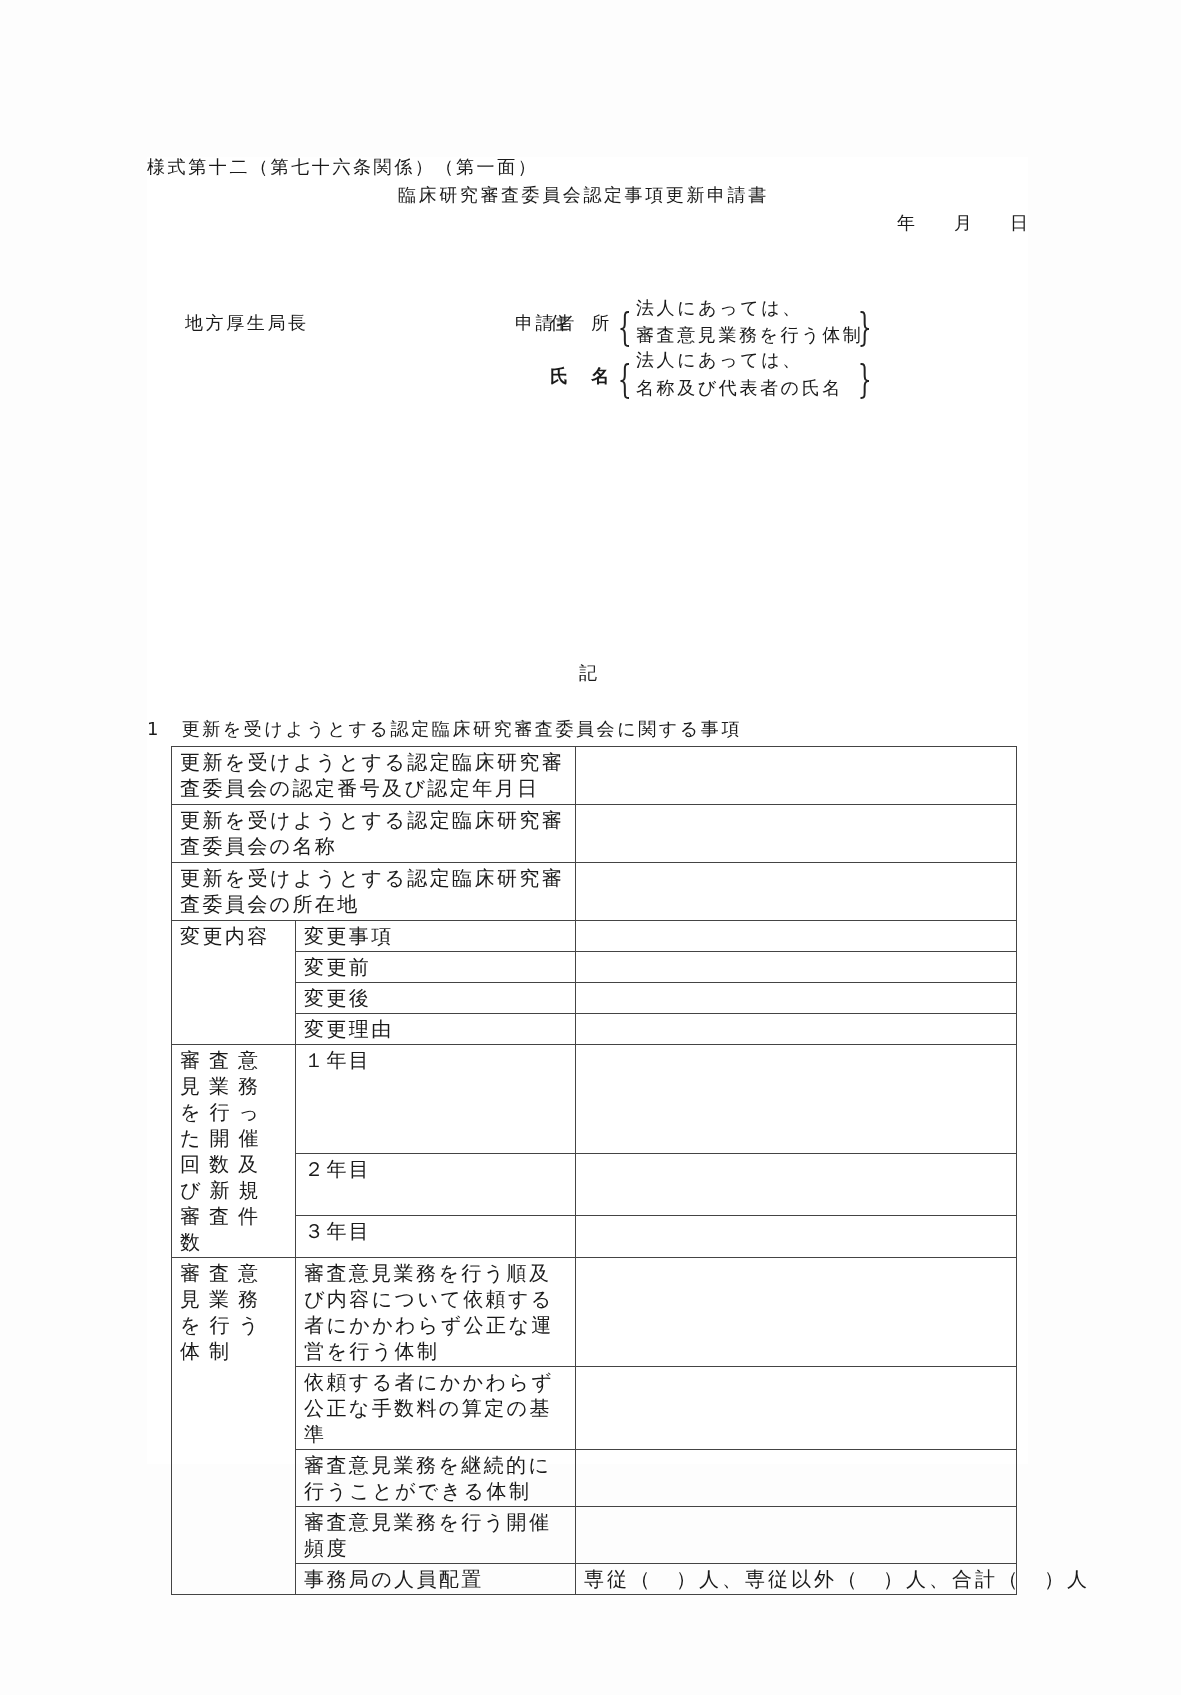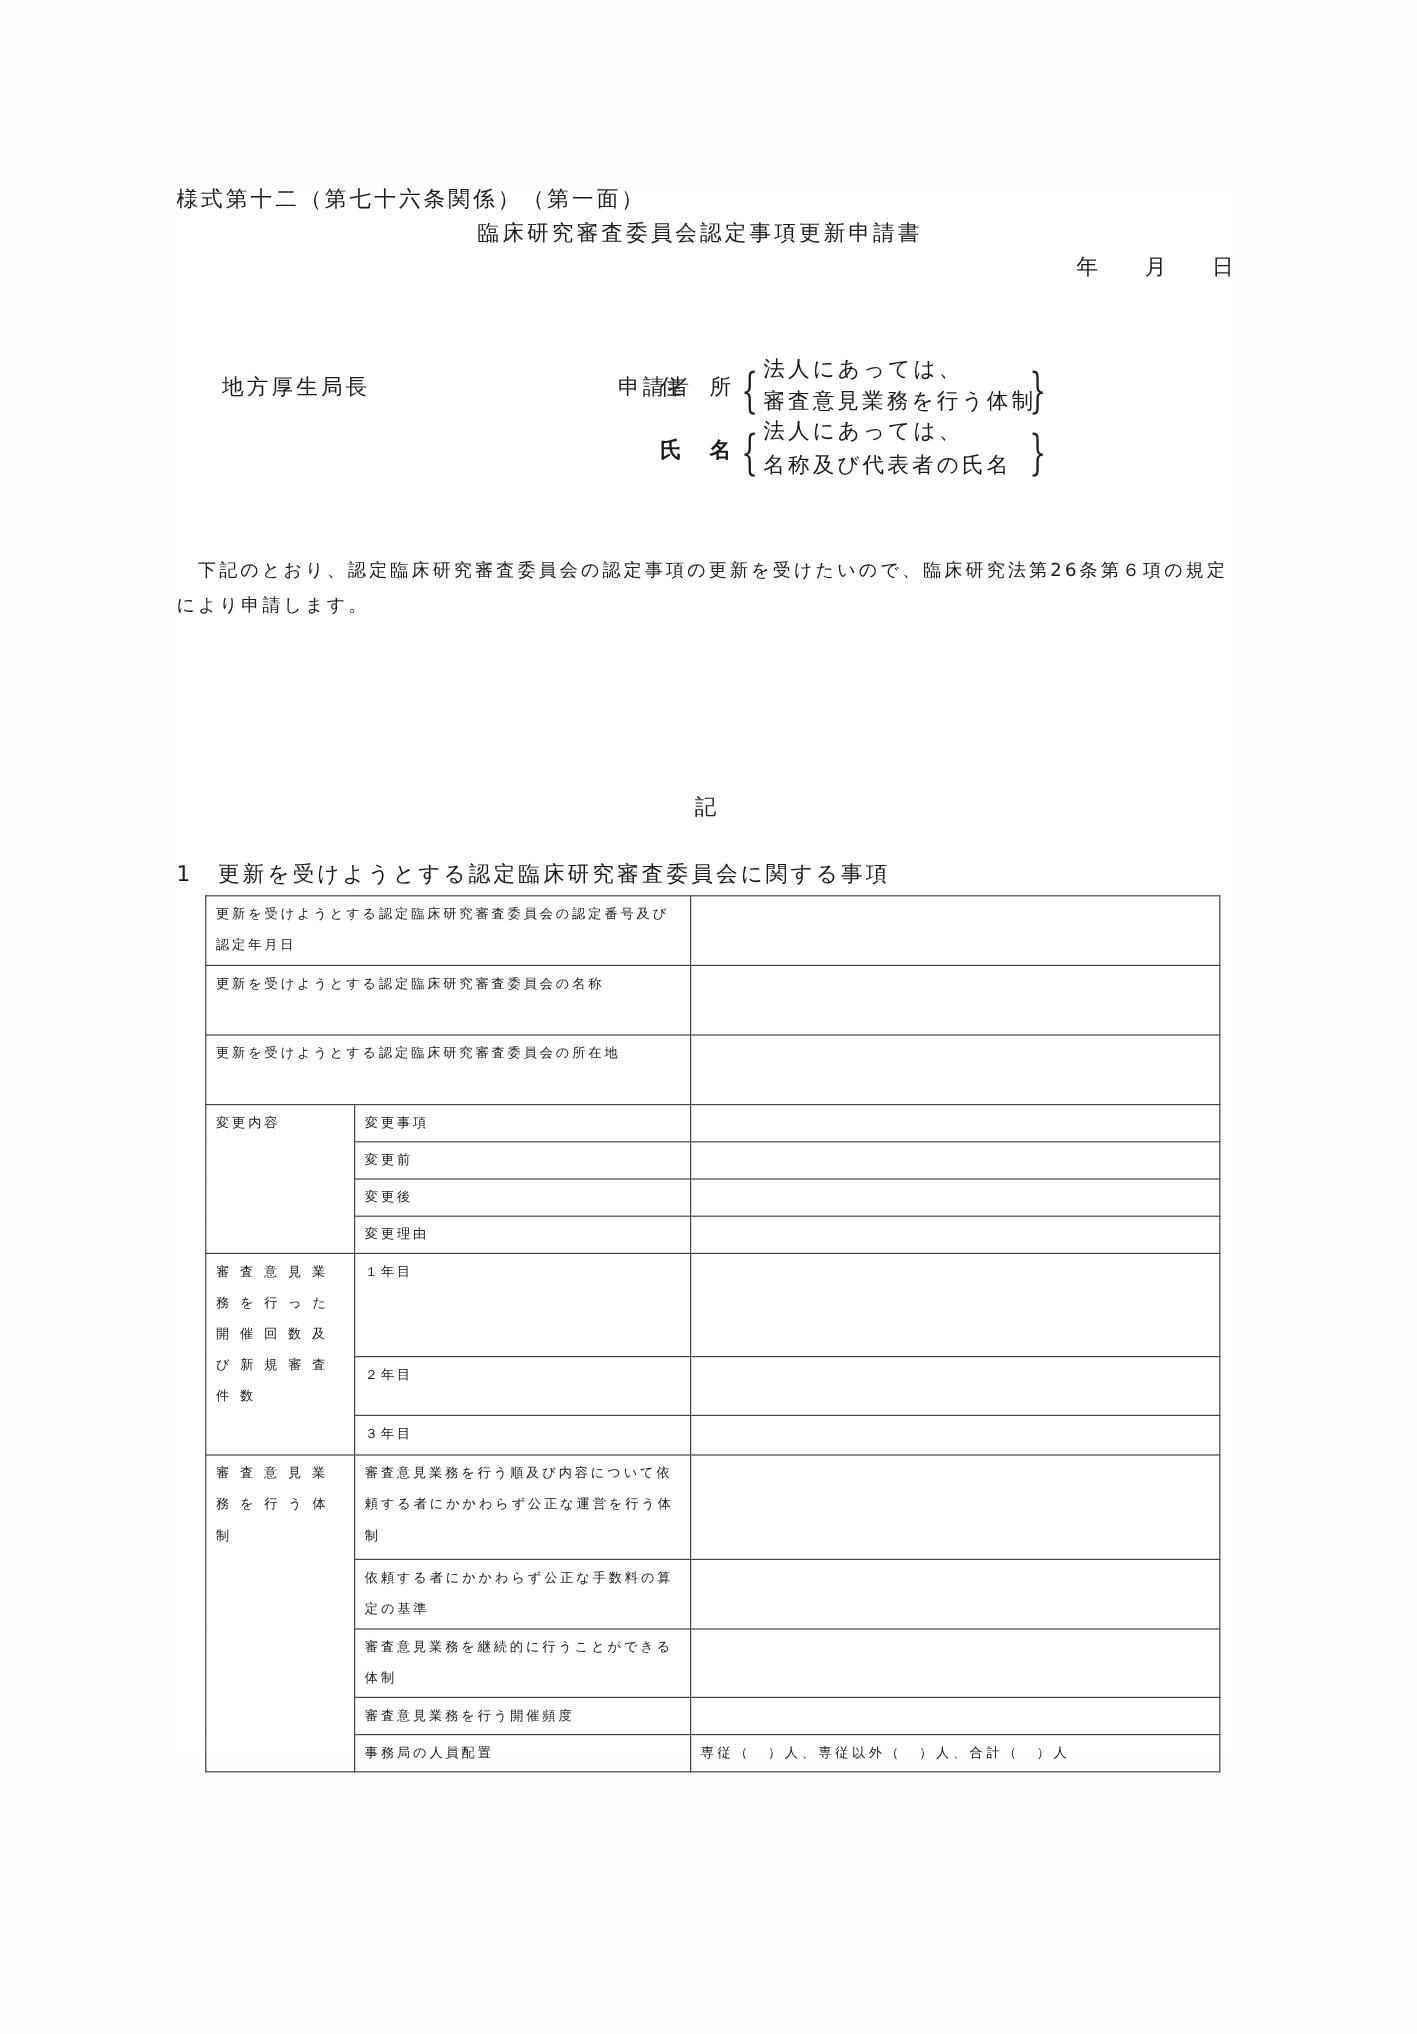--- a/index.html
+++ b/index.html
@@ -68,21 +68,21 @@
     .ki { left: 432px; top: 506px; }
     .section-heading { left: 0; top: 562px; }
 
     table.form-table {
       position: absolute;
       left: 24px;
       top: 589px;
       width: 845px;
       border-collapse: collapse;
       table-layout: fixed;
-      font-size: 11px;
+      font-size: 20px;
       letter-spacing: 2.4px;
     }
     .form-table td {
       border: 1.5px solid #444;
       padding: 2px 6px 2px 8px;
       vertical-align: top;
       line-height: 26px;
       white-space: normal;
       word-break: break-all;
     }
@@ -111,21 +111,20 @@
   <div class="abs txt note-line" style="top:141px">法人にあっては、</div>
   <div class="abs txt note-line" style="top:168px">審査意見業務を行う体制</div>
   <span class="brace brace-close-1">}</span>
 
   <div class="abs txt name-label">氏　名</div>
   <span class="brace brace-open-2">{</span>
   <div class="abs txt note-line" style="top:193px">法人にあっては、</div>
   <div class="abs txt note-line" style="top:221px">名称及び代表者の氏名</div>
   <span class="brace brace-close-2">}</span>
 
-  <div class="para para1">下記のとおり、認定臨床研究審査委員会の認定事項の更新を受けたいので、臨床研究法第26条第６項の規定により申請します。</div>
 
   <div class="abs txt ki">記</div>
   <div class="abs txt section-heading">1　更新を受けようとする認定臨床研究審査委員会に関する事項</div>
 
   <table class="form-table">
     <colgroup>
       <col style="width:124px">
       <col style="width:280px">
       <col style="width:441px">
     </colgroup>

